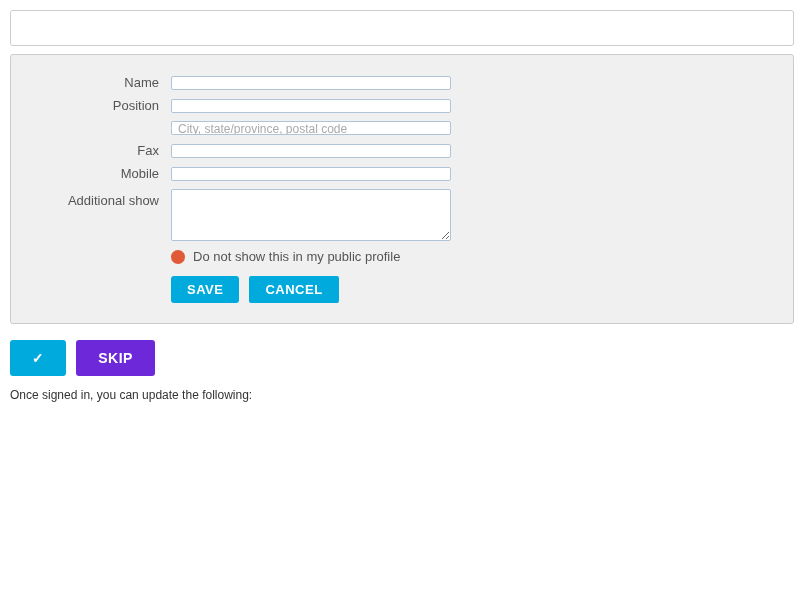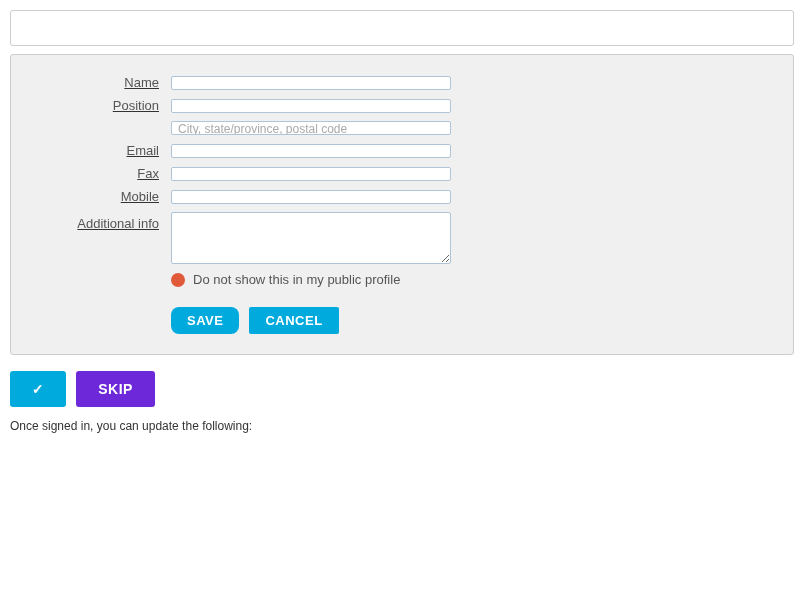--- a/index.html
+++ b/index.html
@@ -26,21 +26,20 @@
       border: 1px solid #ccc;
       border-radius: 3px;
       padding: 20px 30px 20px 20px;
       margin-bottom: 16px;
     }
 
     .form-row {
       display: flex;
       align-items: center;
       margin-bottom: 8px;
-      text-decoration: underline;
     }
 
     .form-label {
       width: 140px;
       text-align: right;
       padding-right: 12px;
       color: #555;
       font-size: 13px;
       flex-shrink: 0;
     }
@@ -72,21 +71,21 @@
       font-size: 13px;
       color: #333;
       resize: vertical;
       outline: none;
     }
 
     .checkbox-row {
       display: flex;
       align-items: center;
       margin-left: 140px;
-      margin-bottom: 20px;
+      margin-bottom: 12px;
     }
 
     .checkbox-dot {
       width: 14px;
       height: 14px;
       background: #e05a3a;
       border-radius: 50%;
       margin-right: 8px;
       flex-shrink: 0;
     }
@@ -100,21 +99,21 @@
       display: flex;
       align-items: center;
       margin-left: 140px;
       gap: 10px;
     }
 
     .btn-save {
       background: #00aadd;
       color: #fff;
       border: none;
-      border-radius: 8px;
+      border-radius: 3px;
       padding: 6px 16px;
       font-size: 13px;
       font-weight: bold;
       cursor: pointer;
       letter-spacing: 0.5px;
     }
 
     .btn-cancel {
       background: #00aadd;
       color: #fff;
@@ -186,38 +185,34 @@
   <div class="form-row">
     <label class="form-label">Position</label>
     <input class="form-input" type="text" style="">
   </div>
 
   <div class="form-row">
     <label class="form-label"></label>
     <input class="form-input" type="text" placeholder="City, state/province, postal code" style="">
   </div>
 
-  <div class="form-row">
-    <label class="form-label">Email</label>
-    <input class="form-input" type="text" style="">
-  </div>
 
 
   <div class="form-row">
     <label class="form-label">Fax</label>
     <input class="form-input" type="text" style="">
   </div>
 
   <div class="form-row">
     <label class="form-label">Mobile</label>
     <input class="form-input" type="text" style="">
   </div>
 
   <div class="form-row" style="align-items: flex-start;">
-    <label class="form-label" style="padding-top: 4px;">Additional info</label>
+    <label class="form-label" style="padding-top: 4px;">Additional show</label>
     <textarea class="form-textarea" style=""></textarea>
   </div>
 
   <div class="checkbox-row">
     <div class="checkbox-dot"></div>
     <span class="checkbox-label">Do not show this in my public profile</span>
   </div>
 
   <div class="button-row">
     <button class="btn-save">SAVE</button>

